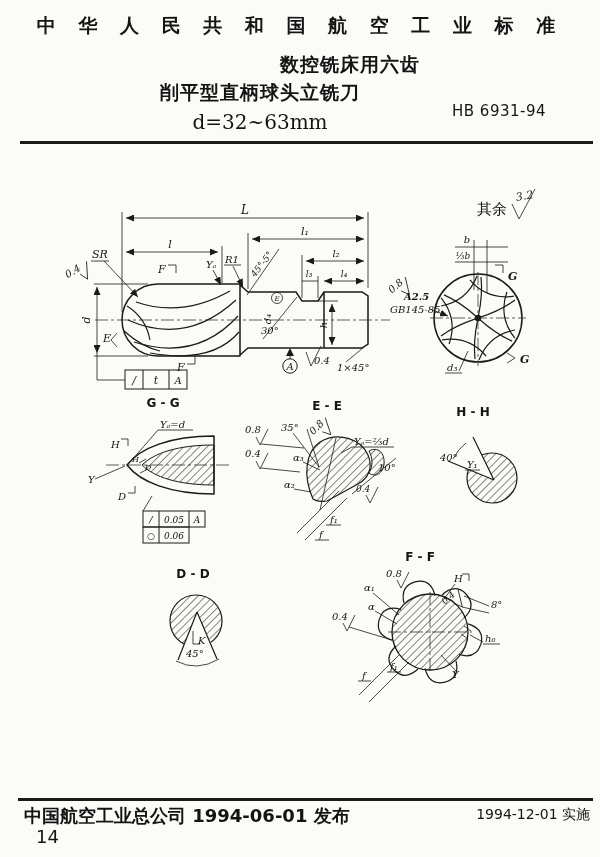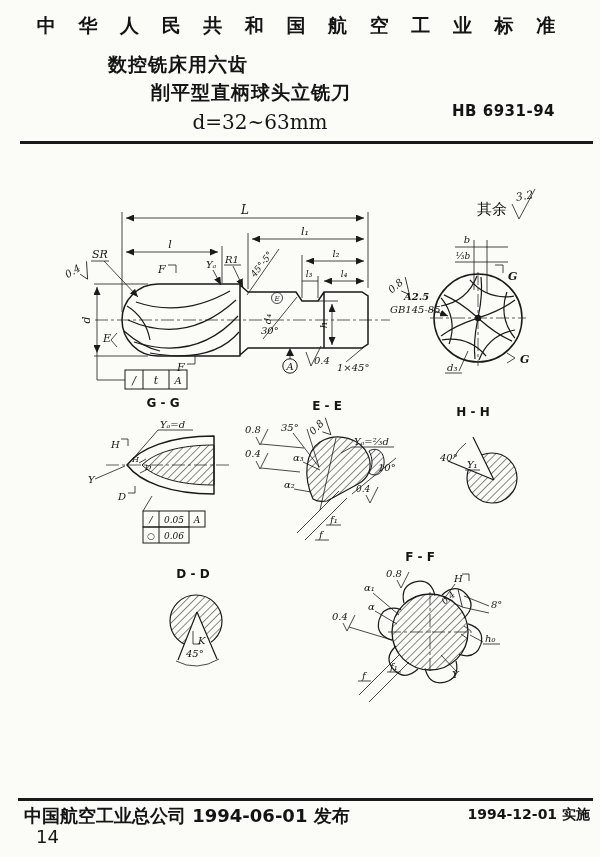--- a/index.html
+++ b/index.html
@@ -4,29 +4,29 @@
 <style>
   html,body{margin:0;padding:0;}
   body{
     width:600px;height:857px;position:relative;overflow:hidden;
     background:#fbfbf8;color:#141414;
     font-family:"DejaVu Sans","Liberation Sans",sans-serif;
   }
   .abs{position:absolute;}
   .hdr{top:13px;left:0;width:600px;text-align:center;font-size:19px;font-weight:bold;
        letter-spacing:8px;white-space:nowrap;}
-  .t1{top:52px;left:108px;width:320px;text-align:left;font-size:19px;font-weight:bold;letter-spacing:1px;}
-  .t2{top:80px;left:91px;width:320px;text-align:center;font-size:19px;font-weight:bold;letter-spacing:1px;}
+  .t1{top:52px;left:100px;width:320px;text-align:right;font-size:19px;font-weight:bold;letter-spacing:1px;}
+  .t2{top:80px;left:100px;width:320px;text-align:center;font-size:19px;font-weight:bold;letter-spacing:1px;}
   .t3{top:110px;left:100px;width:320px;text-align:center;font-size:20px;
       font-family:"DejaVu Serif","Liberation Serif",serif;}
-  .hb{top:102px;left:452px;font-size:15px;font-weight:bold;letter-spacing:.5px;}
+  .hb{top:102px;left:452px;font-size:15px;font-weight:normal;letter-spacing:.5px;}
   .rule-top{top:141px;left:20px;width:573px;height:2.5px;background:#1a1a1a;}
   .rule-bot{top:798px;left:18px;width:575px;height:3px;background:#1a1a1a;}
   .ft-left{top:804px;left:24px;font-size:18px;font-weight:bold;}
-  .ft-right{top:806px;left:430px;width:160px;text-align:right;font-size:14px;font-weight:bold;}
+  .ft-right{top:806px;left:430px;width:160px;text-align:right;font-size:14px;font-weight:normal;}
   .ft-page{top:826px;left:36px;font-size:18px;}
   svg{position:absolute;top:0;left:0;}
   .ln{stroke:#1a1a1a;stroke-width:1.5;fill:none;stroke-linecap:round;}
   .fl{stroke:#1a1a1a;stroke-width:1.2;fill:none;}
   .thin{stroke:#1a1a1a;stroke-width:.8;fill:none;}
   .cl{stroke:#1a1a1a;stroke-width:.7;fill:none;stroke-dasharray:13 3 3 3;}
   .fr{stroke:#1a1a1a;stroke-width:1;fill:none;}
   text{fill:#141414;font-family:"DejaVu Serif","Liberation Serif",serif;font-style:italic;}
   .tt{font-style:normal;font-weight:bold;font-size:12px;font-family:"DejaVu Sans","Liberation Sans",sans-serif;}
   .cjk{font-style:normal;font-family:"DejaVu Sans","Liberation Sans",sans-serif;}

